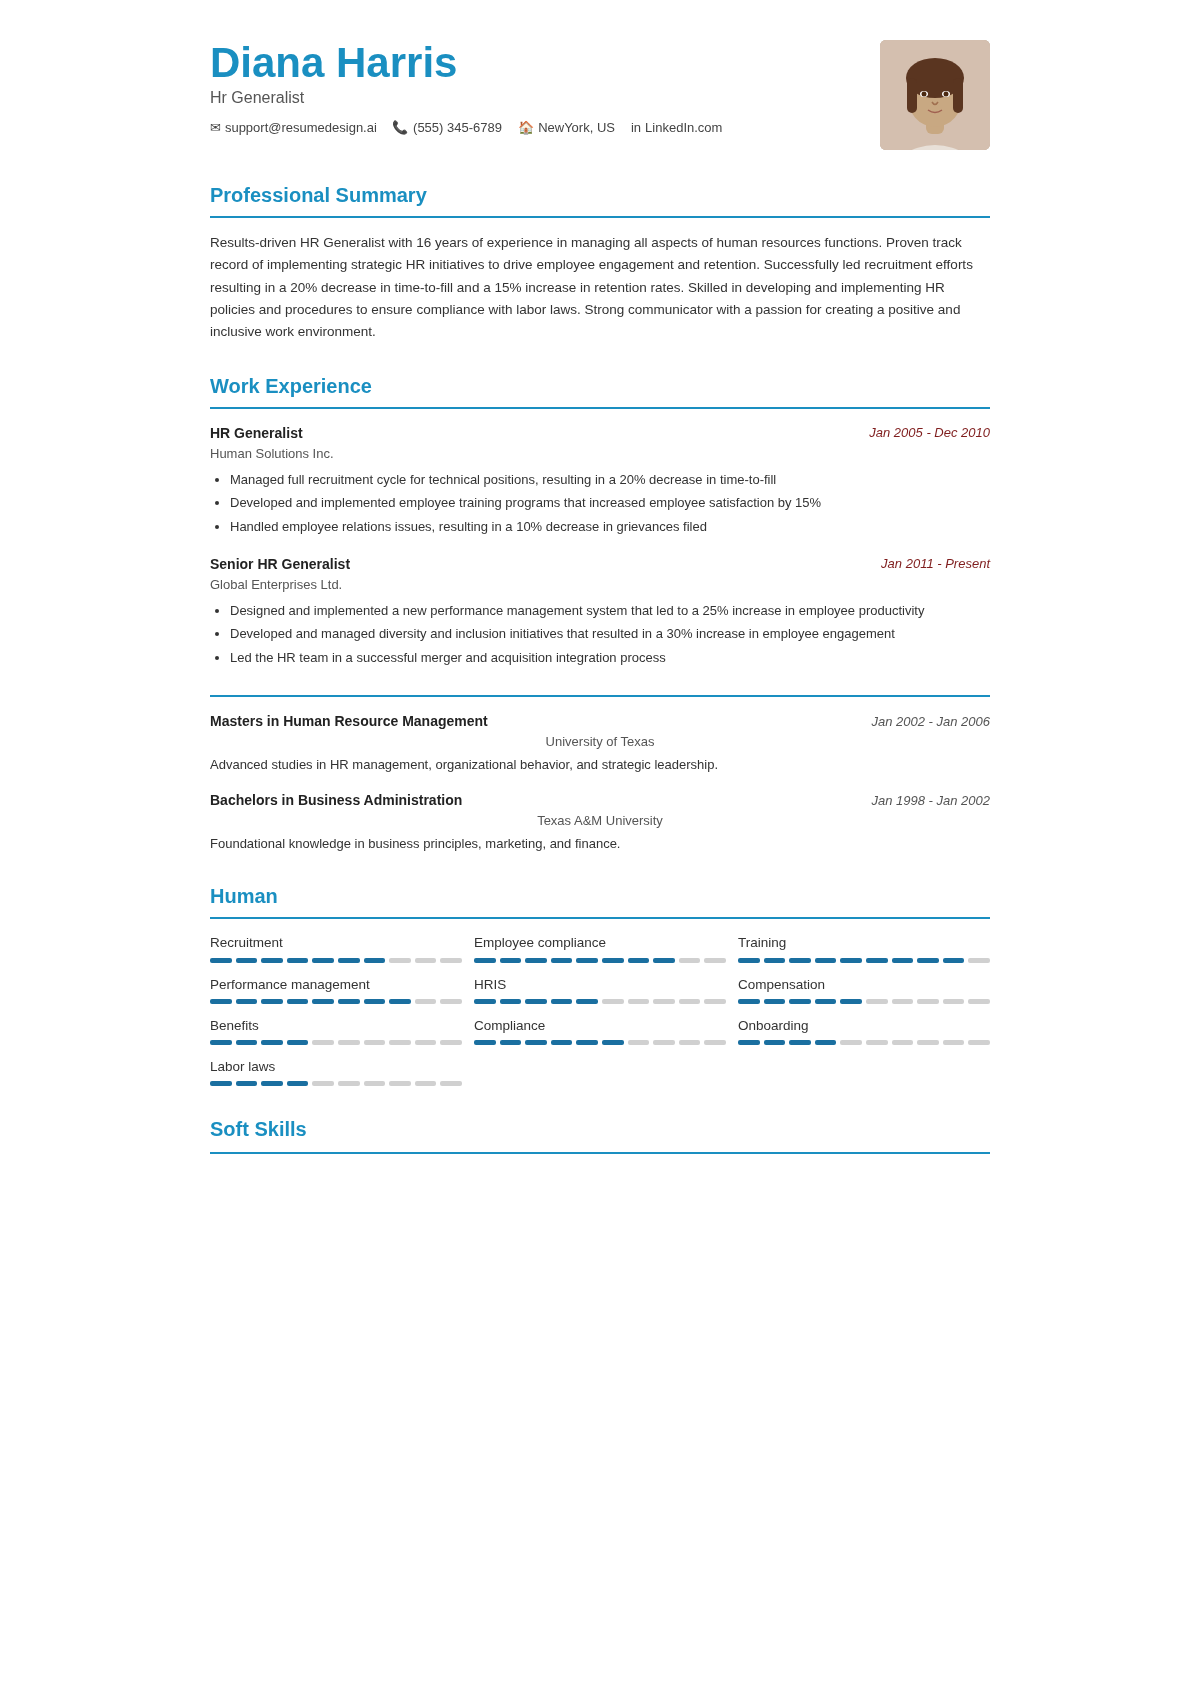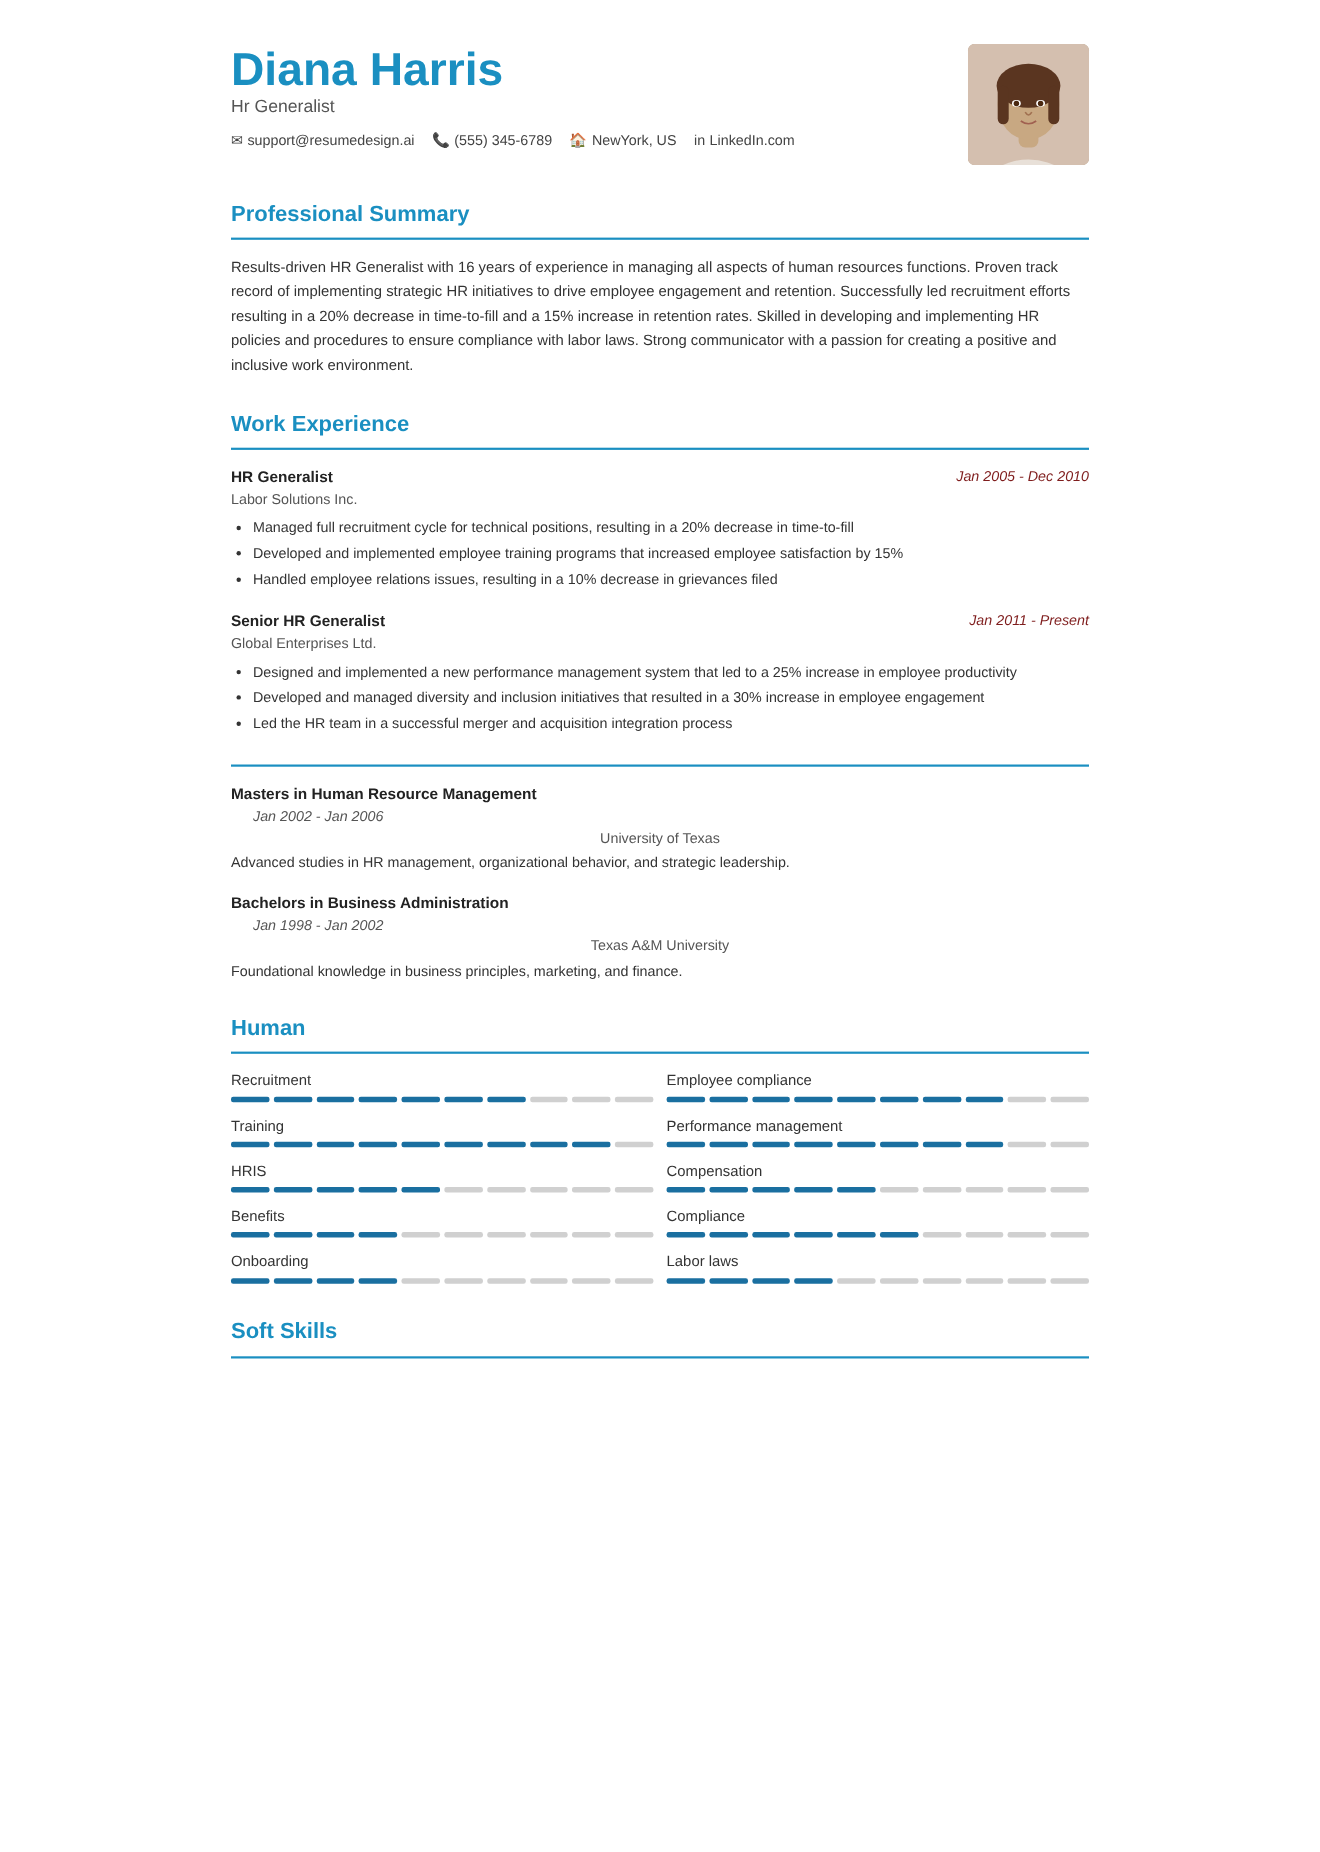--- a/index.html
+++ b/index.html
@@ -112,22 +112,21 @@
       color: #333;
       margin-bottom: 4px;
       line-height: 1.5;
     }
 
     
     .edu-item { margin-bottom: 16px; }
     .edu-header {
       display: flex;
       justify-content: space-between;
-      align-items: flex-start;
-      flex-direction: column;
+      align-items: center;
     }
     .edu-degree {
       font-weight: bold;
       font-size: 14px;
       color: #222;
     }
     .edu-dates {
       font-style: italic;
       font-size: 13px;
       color: #555;
@@ -141,21 +140,21 @@
       text-align: center;
     }
     .edu-desc {
       font-size: 13px;
       color: #333;
     }
 
     
     .skills-grid {
       display: grid;
-      grid-template-columns: 1fr 1fr;
+      grid-template-columns: 1fr 1fr 1fr;
       column-gap: 60px;
       row-gap: 14px;
       gap: 12px;
     }
     .skill-item { }
     .skill-name {
       font-size: 13.5px;
       color: #333;
       margin-bottom: 4px;
     }
@@ -246,21 +245,21 @@
 </div>
 
 <div class="section">
   <div class="section-title">Work Experience</div>
   <hr class="section-divider">
 
   <div class="job">
     <div class="job-header">
       <div>
         <div class="job-title">HR Generalist</div>
-        <div class="job-company">Labor Solutions Inc.</div>
+        <div class="job-company">Human Solutions Inc.</div>
       </div>
       <div class="job-dates">Jan 2005 - Dec 2010</div>
     </div>
     <ul class="job-bullets">
       <li>Managed full recruitment cycle for technical positions, resulting in a 20% decrease in time-to-fill</li>
       <li>Developed and implemented employee training programs that increased employee satisfaction by 15%</li>
       <li>Handled employee relations issues, resulting in a 10% decrease in grievances filed</li>
     </ul>
   </div>
 

